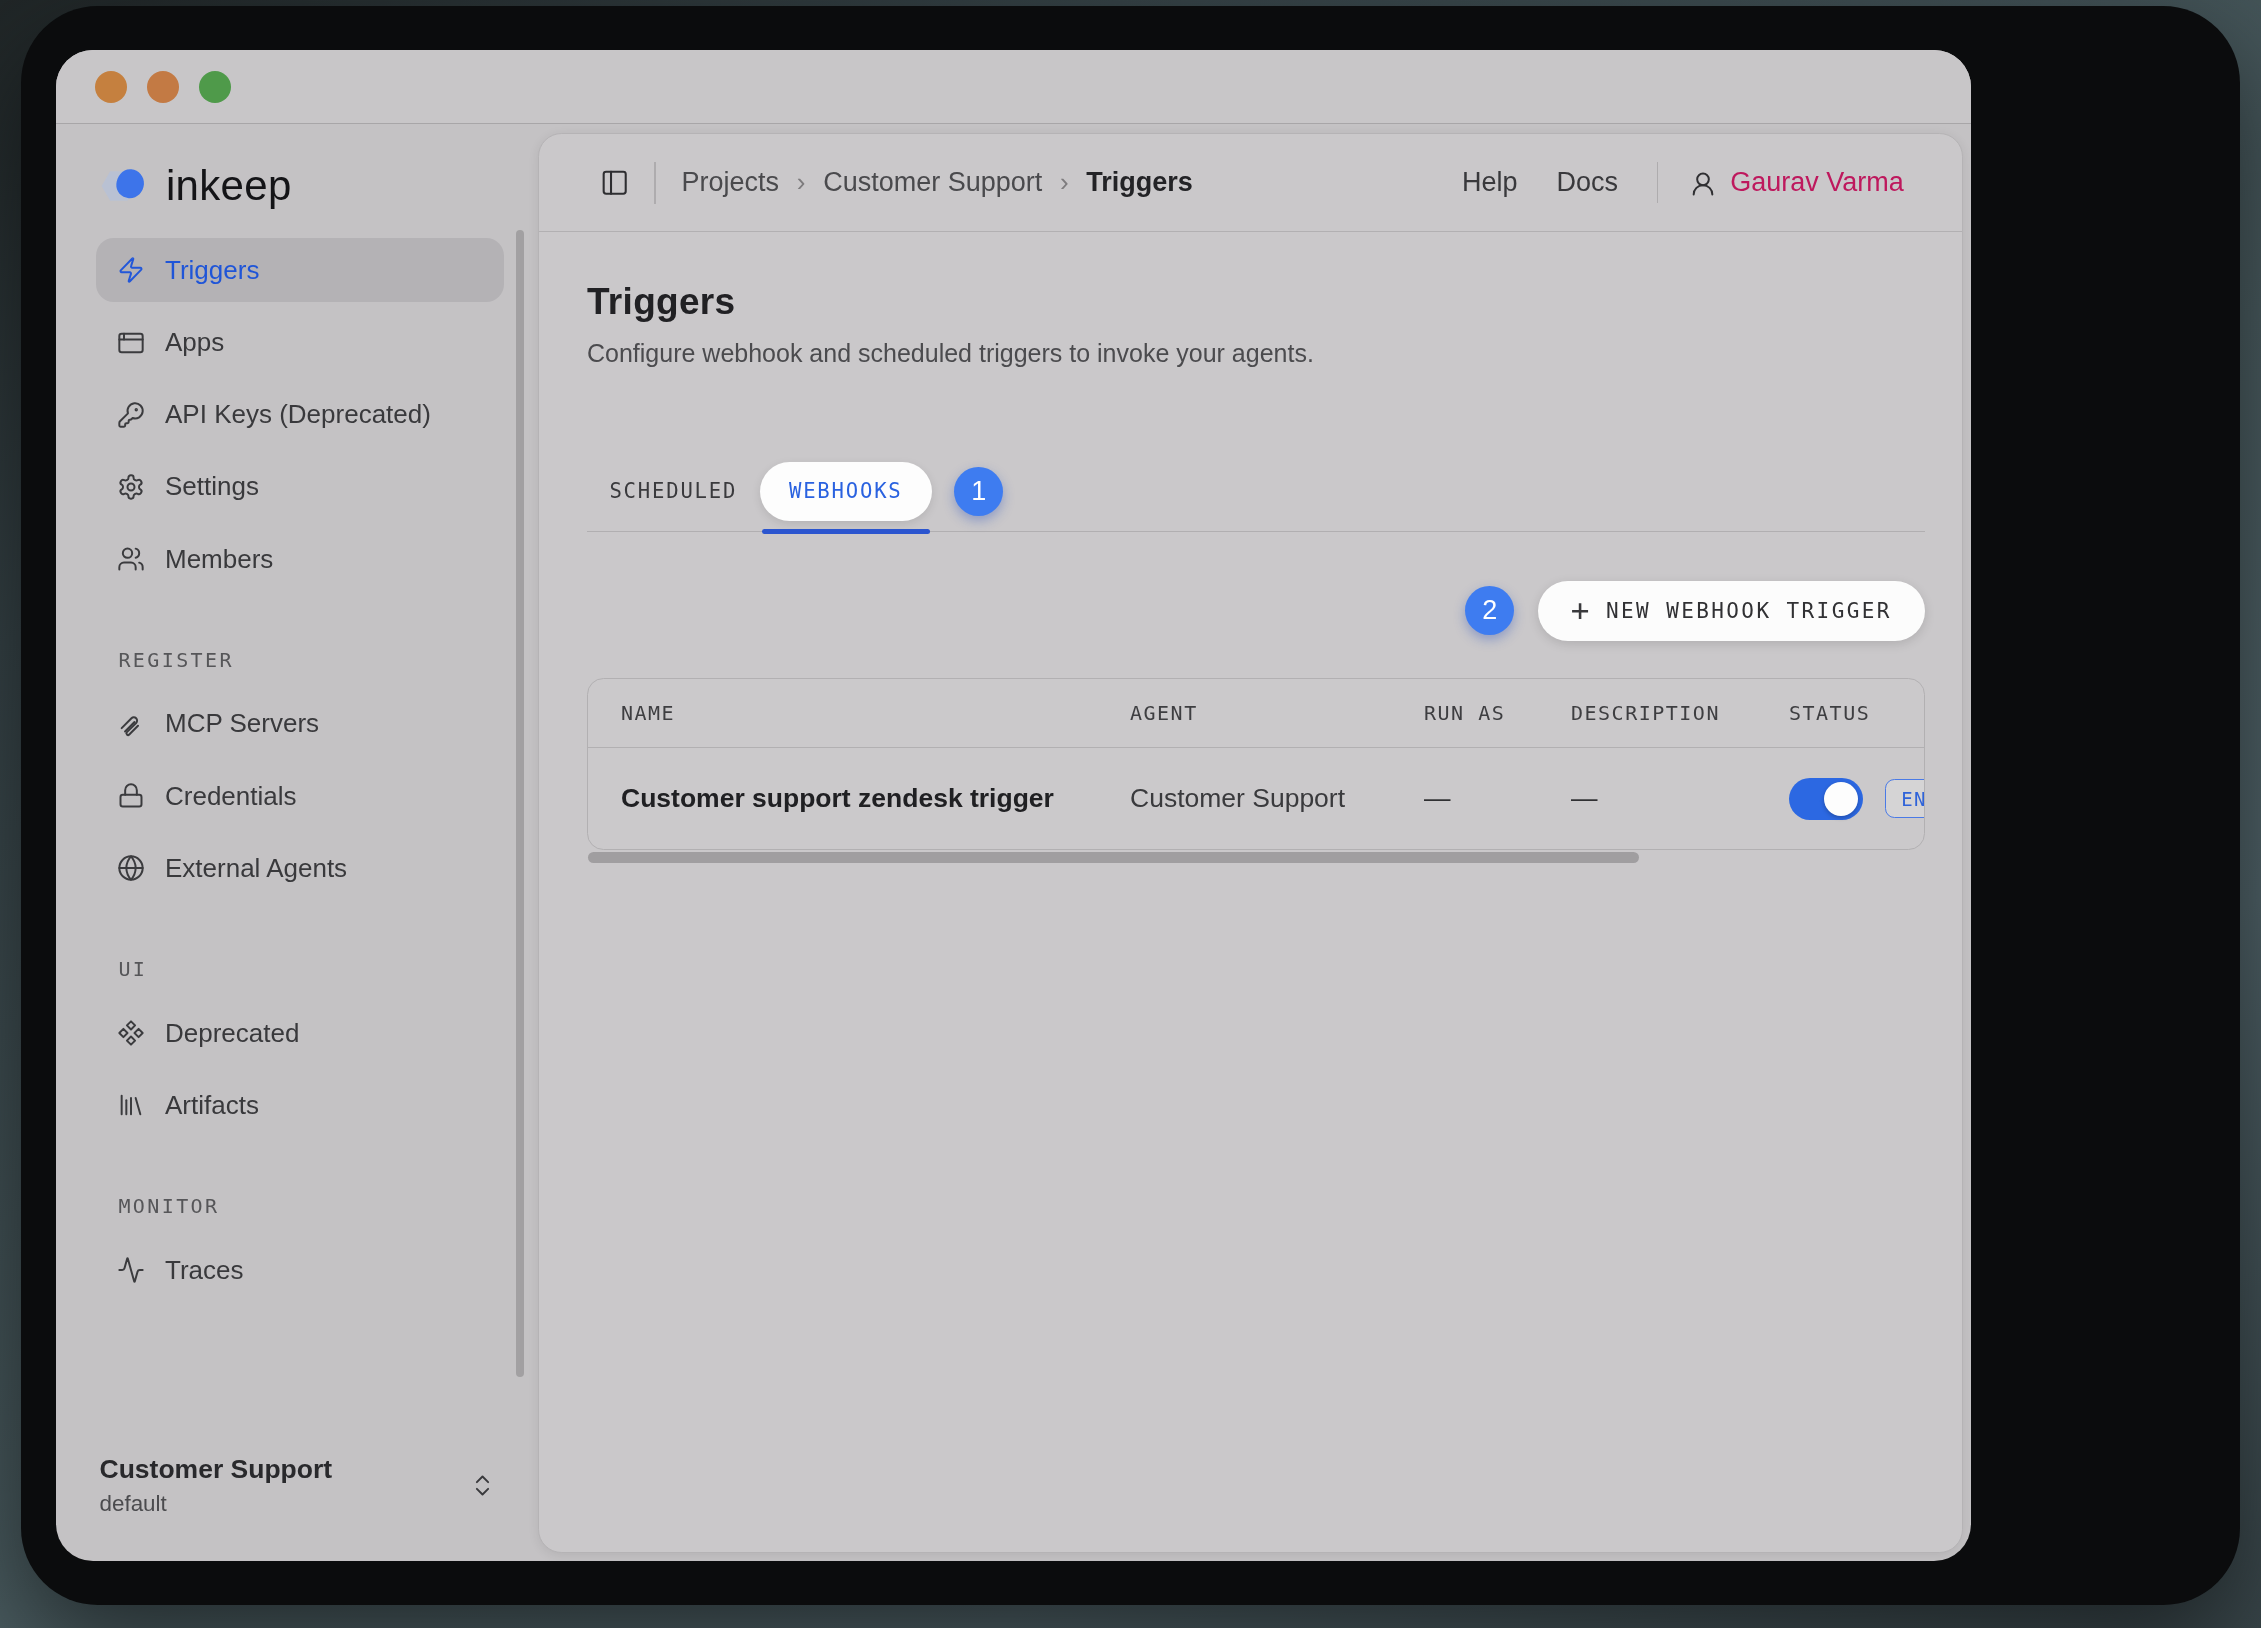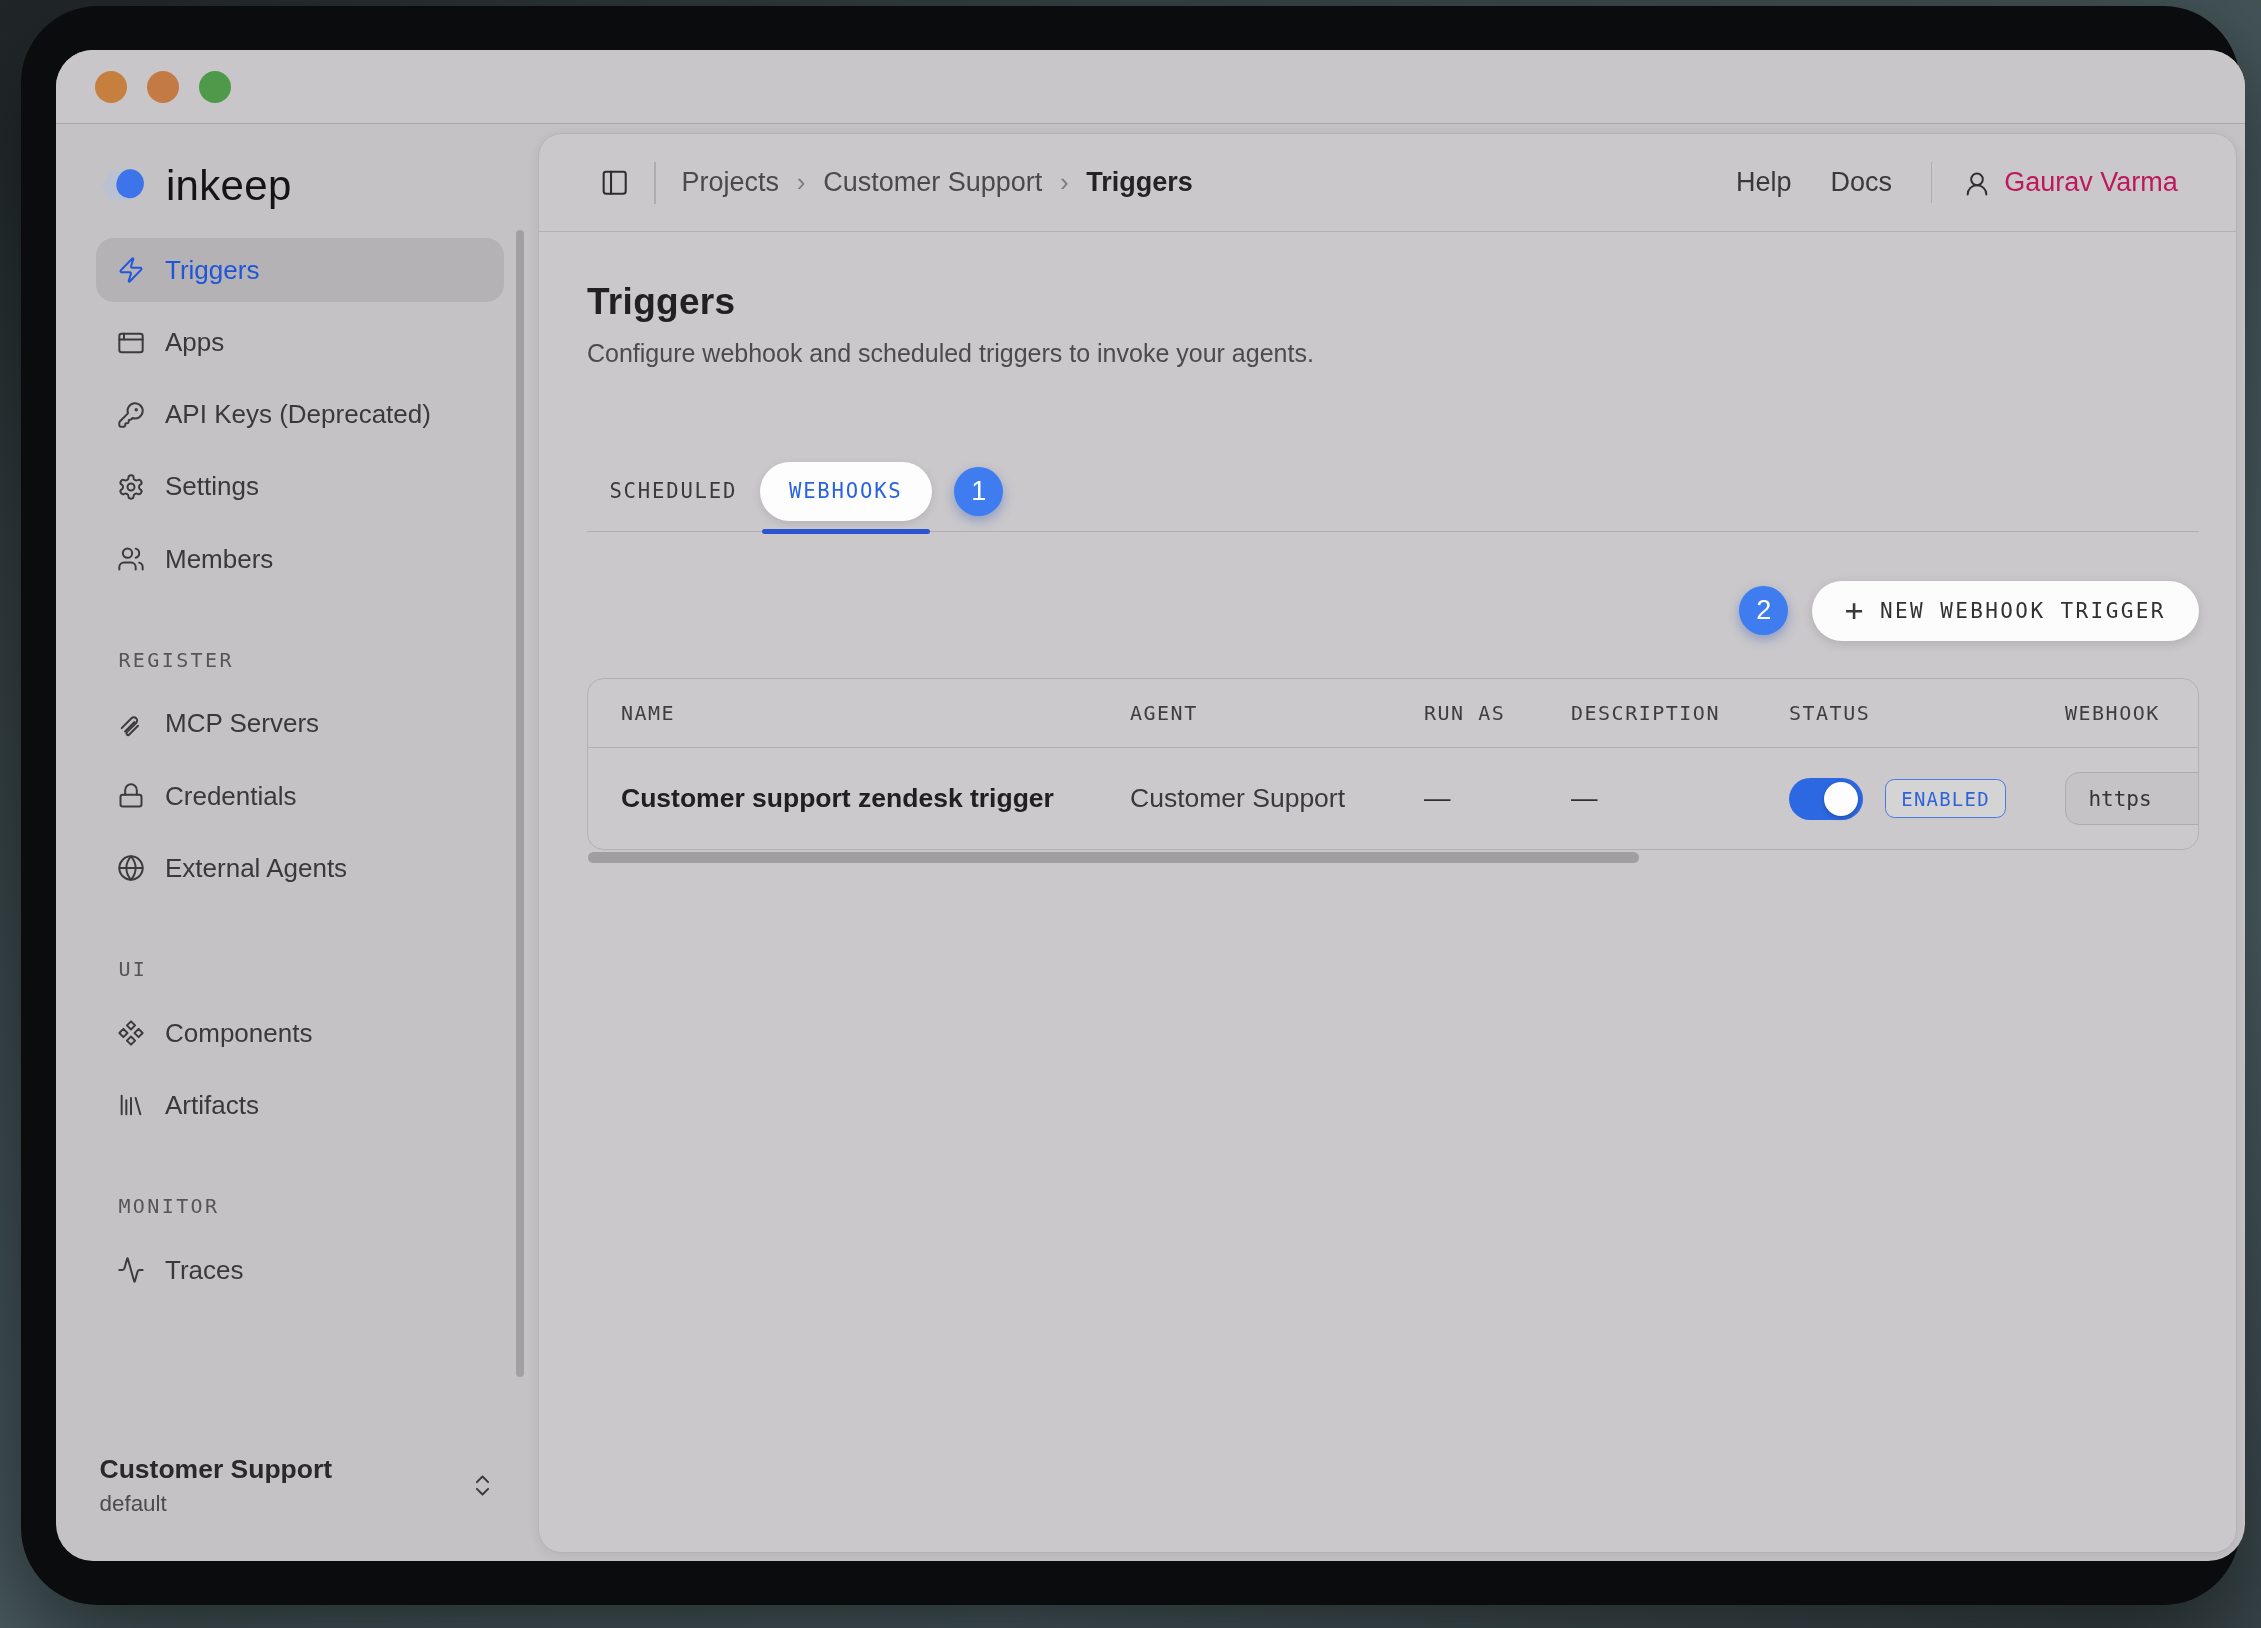--- a/index.html
+++ b/index.html
@@ -7,21 +7,21 @@
   body {
     font-family:"Liberation Sans", sans-serif;
     background: linear-gradient(150deg,#202627 0%,#364347 22%,#4a5c60 55%,#51646a 75%,#39464a 100%);
     position:relative;
   }
   .mono { font-family:"DejaVu Sans Mono", monospace; }
 
   
   .bezel { position:absolute; left:21px; top:5.9px; width:2219px; height:1599px;
     background:#0b0c0d; border-radius:77px; box-shadow:0 41px 106px rgba(0,0,0,.55); }
-  .app { position:absolute; left:56px; top:50px; width:2189px; height:1511px;
+  .app { position:absolute; left:56px; top:50px; width:1915px; height:1511px;
     border-radius:37px; background:#c4c2c4; overflow:hidden; display:flex; flex-direction:column; }
 
   .titlebar { height:74px; flex:none; background:#c8c6c8; border-bottom:1.2px solid #a8a6a8;
     display:flex; align-items:center; padding-left:39px; gap:20px; }
   .dot { width:32px; height:32px; border-radius:50%; }
   .dot.d1 { background:#c5803f; } .dot.d2 { background:#c37a44; } .dot.d3 { background:#4f9a4a; }
 
   .body-row { flex:1; display:flex; min-height:0; }
 
   
@@ -209,21 +209,21 @@
 
         <div class="section-label mono">UI</div>
 
         <div class="nav-item">
           <svg class="icon" viewBox="0 0 24 24">
               <path d="M5.5 8.5 9 12l-3.5 3.5L2 12l3.5-3.5Z"></path>
               <path d="M12 2l3.5 3.5L12 9 8.5 5.5 12 2Z"></path>
               <path d="M18.5 8.5 22 12l-3.5 3.5L15 12l3.5-3.5Z"></path>
               <path d="M12 15l3.5 3.5L12 22l-3.5-3.5L12 15Z"></path>
             </svg>
-          <span>Components</span>
+          <span>Deprecated</span>
         </div>
         <div class="nav-item">
           <svg class="icon" viewBox="0 0 24 24">
               <path d="m16 6 4 14"></path>
               <path d="M12 6v14"></path>
               <path d="M8 8v12"></path>
               <path d="M4 4v16"></path>
             </svg>
           <span>Artifacts</span>
         </div>

